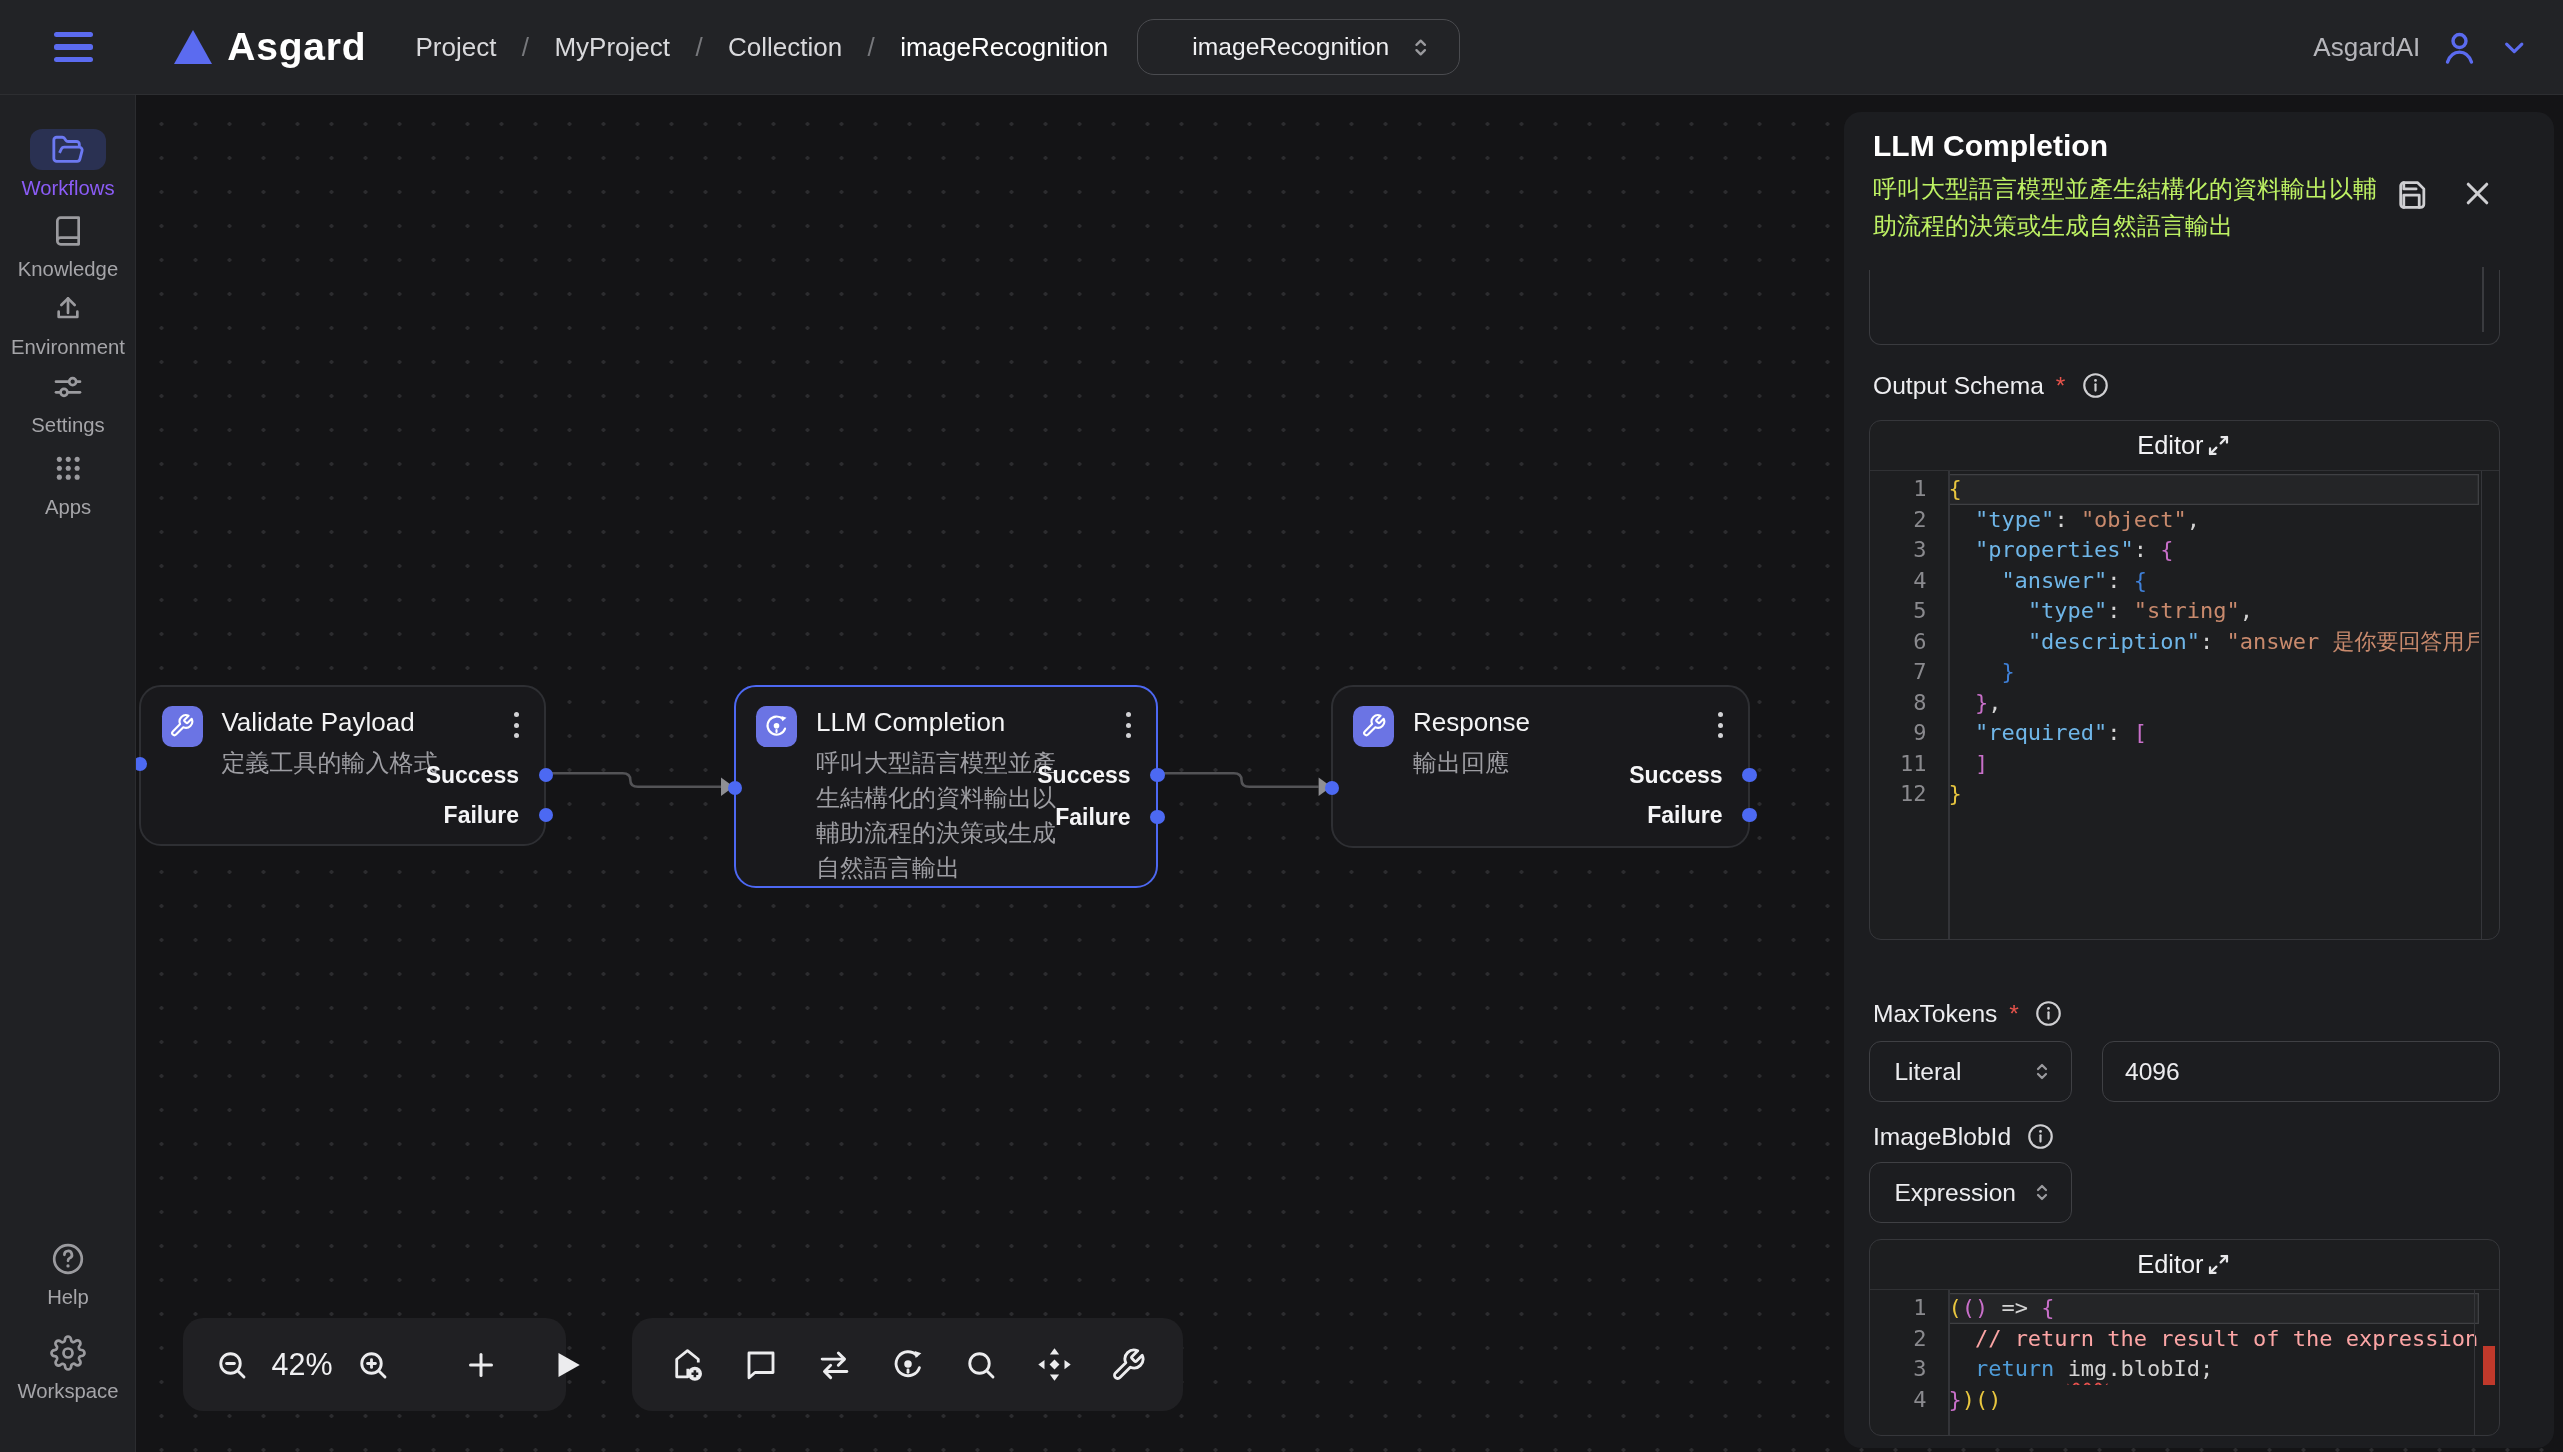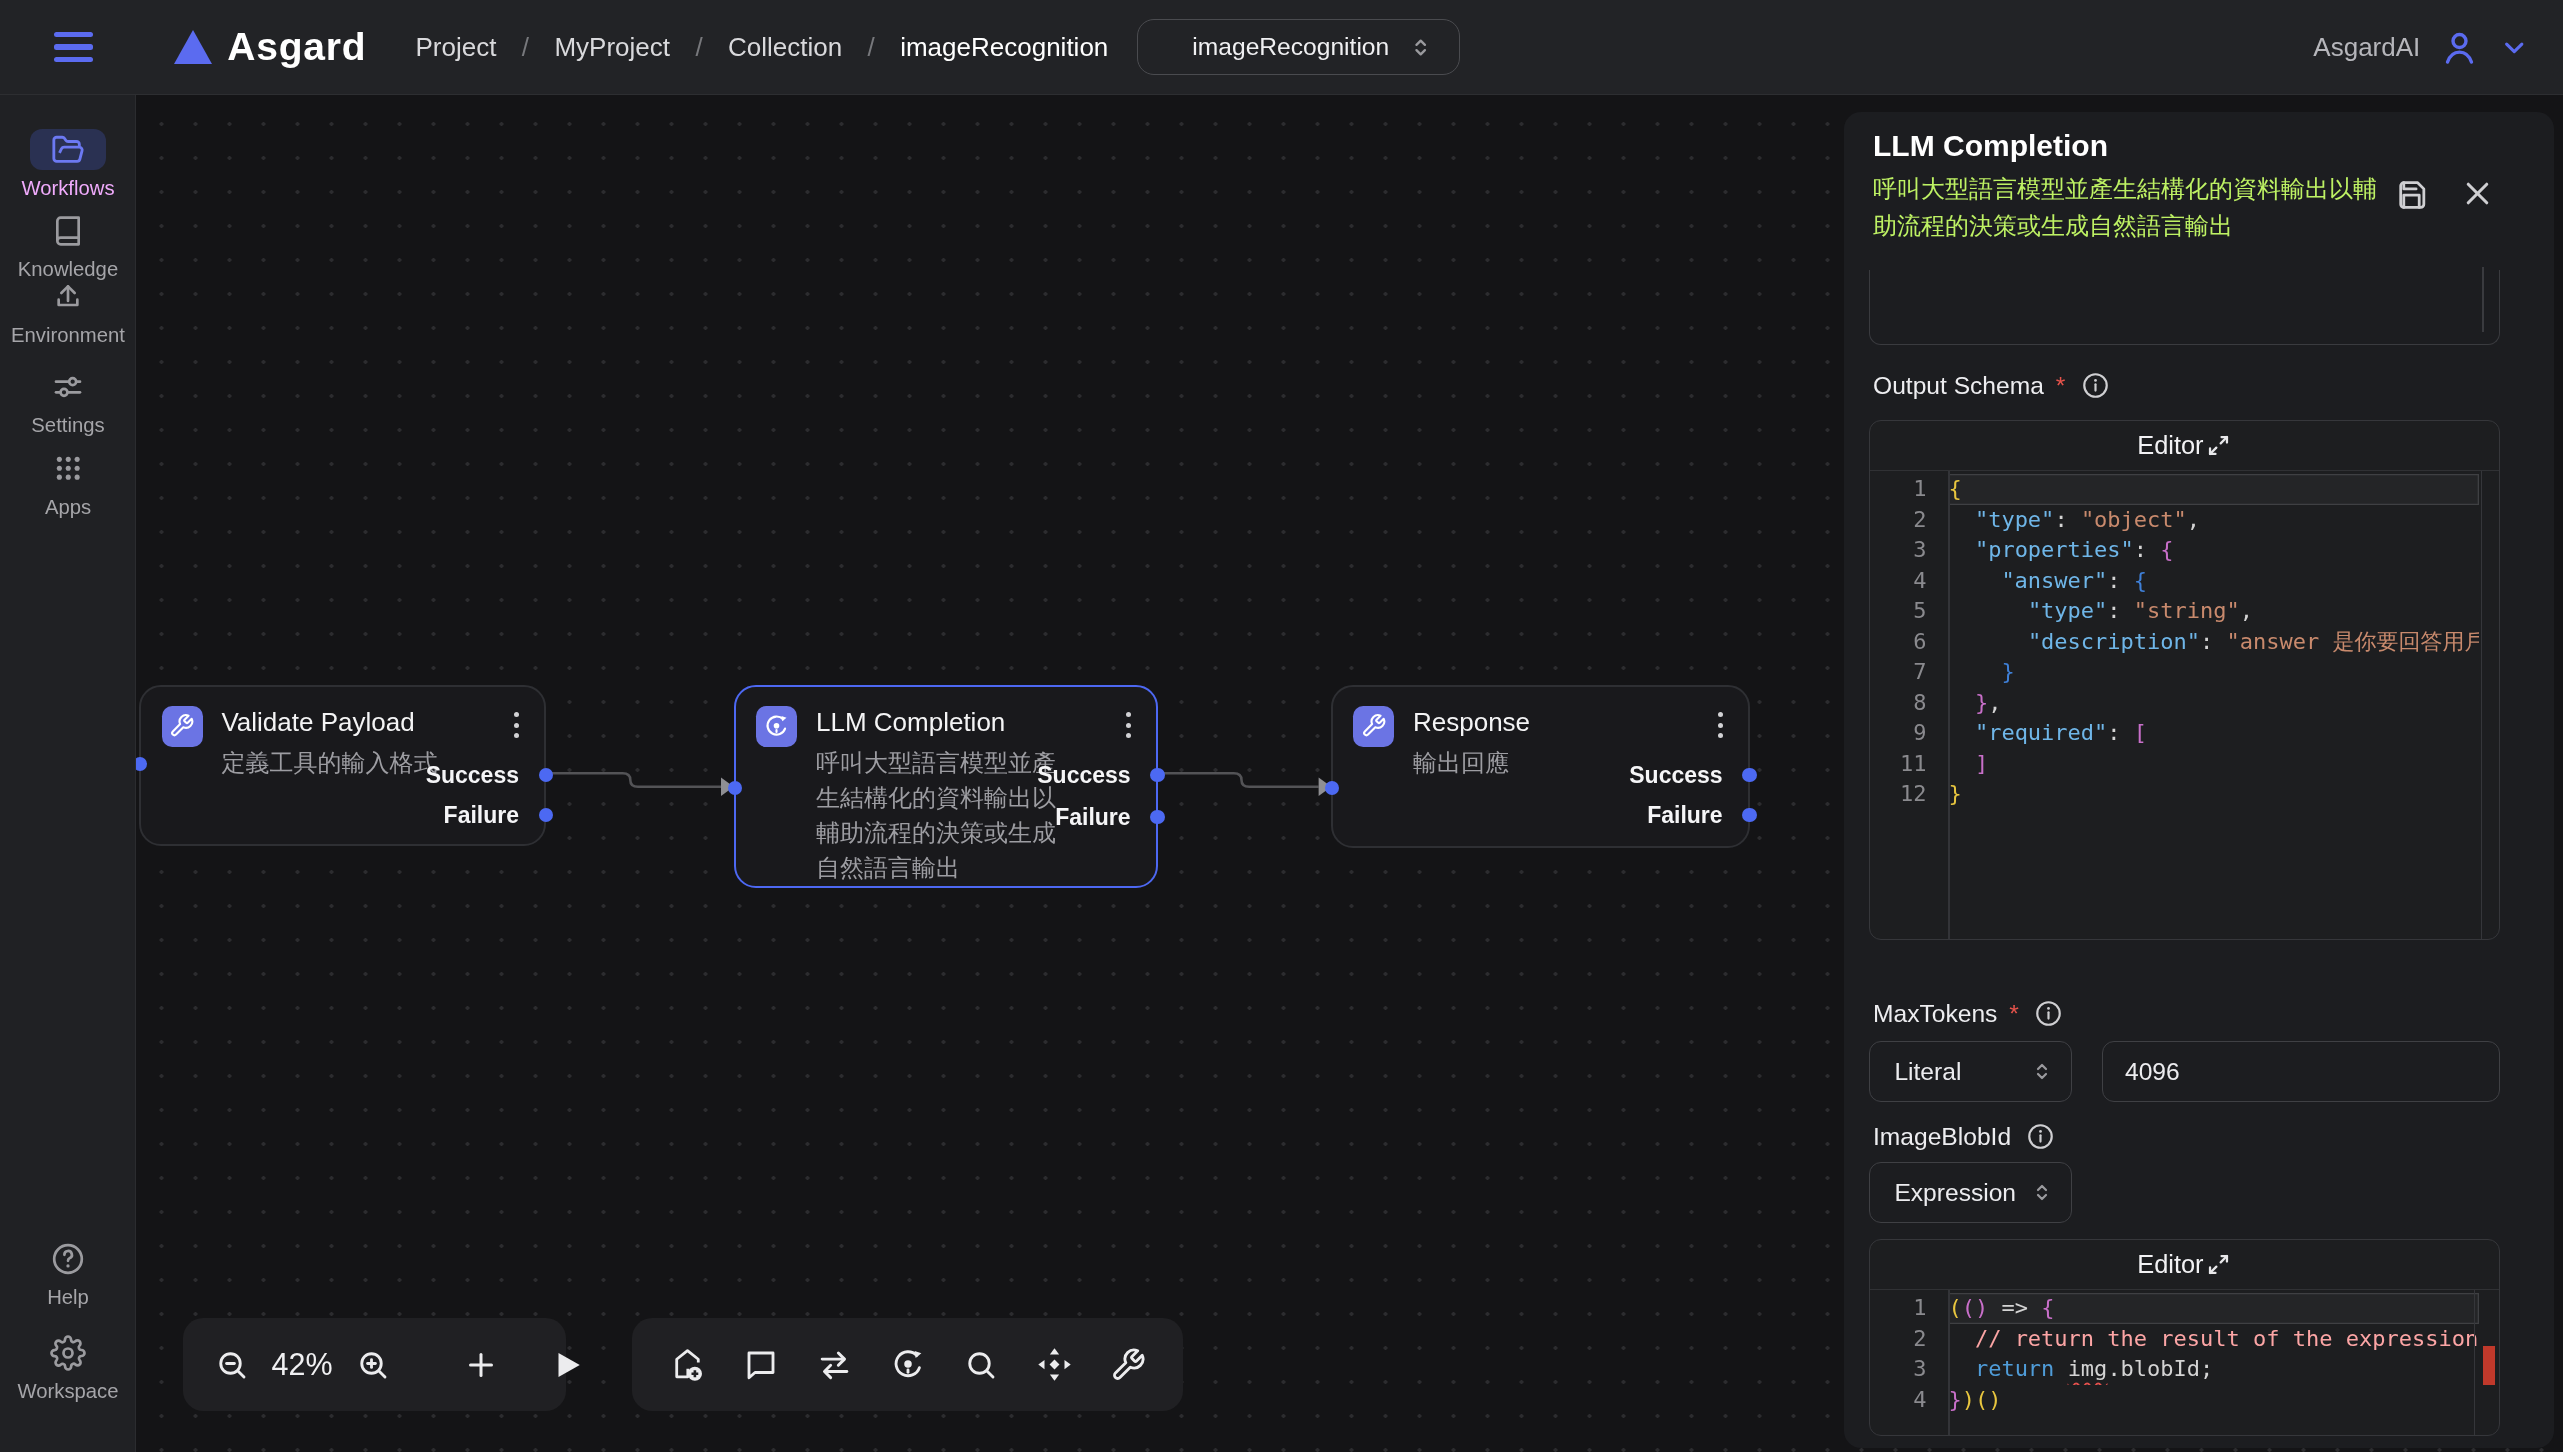--- a/index.html
+++ b/index.html
@@ -22,21 +22,21 @@
   .header-right { margin-left:auto; display:flex; align-items:center; margin-right:34px; gap:18.6px; }
   .account-name { color:#b6b6bb; font-size:26px; }
 
   
   .sidebar { position:absolute; left:0; top:95px; width:136px; height:1358px; background:#202124;
     border-right:1.7px solid #2b2c2f; z-index:25; }
   .side-item { position:absolute; left:0; width:136px; display:flex; flex-direction:column; align-items:center; cursor:pointer; }
   .side-icon-wrap { height:41px; display:flex; align-items:center; justify-content:center; color:#9b9b9f; }
   .side-item.active .side-icon-wrap { width:76px; background:#2a3152; border-radius:12px; color:#6c79f2; }
   .side-label { margin-top:6.8px; font-size:20.3px; color:#a5a5a9; }
-  .side-item.active .side-label { color:#f0abfc; }
+  .side-item.active .side-label { color:#8b5cf6; }
 
   
   .canvas { position:absolute; left:136px; top:95px; width:2428px; height:1358px; background:#141416;
     background-image:radial-gradient(circle,#2c2c2f 2.1px,transparent 2.1px); background-size:34px 34px; background-position:8.5px 12px; }
   .edges { position:absolute; left:0; top:0; width:2428px; height:1358px; pointer-events:none; }
 
   .node { position:absolute; background:#19191c; border:2.1px solid #2e2f33; border-radius:22px; }
   .node.selected { border-color:#4d68f2; }
   .node-icon { position:absolute; left:20.3px; top:18.6px; width:41px; height:41px; border-radius:10.2px;
     background:#6b74e4; display:flex; align-items:center; justify-content:center; color:#fff; }
@@ -146,21 +146,21 @@
     <div class="side-label">Workflows</div>
   </div>
   <div class="side-item" style="top:115px">
     <div class="side-icon-wrap">
         <svg class="icon" width="32" height="32" viewBox="0 0 24 24" fill="none" stroke="currentColor" stroke-width="2" stroke-linejoin="round">
           <path d="M4 19.5v-15A2.5 2.5 0 0 1 6.5 2H20v20H6.5a2.5 2.5 0 0 1 0-5H20"></path>
         </svg>
       </div>
     <div class="side-label">Knowledge</div>
   </div>
-  <div class="side-item" style="top:181px">
+  <div class="side-item" style="top:193px">
     <div class="side-icon-wrap">
         <svg class="icon" width="32" height="32" viewBox="0 0 24 24" fill="none" stroke="currentColor" stroke-width="2" stroke-linecap="round" stroke-linejoin="round">
           <path d="M12 15V4"></path>
           <path d="m7 9 5-5 5 5"></path>
           <path d="M5 14v4h14v-4"></path>
         </svg>
       </div>
     <div class="side-label">Environment</div>
   </div>
   <div class="side-item" style="top:271px">

